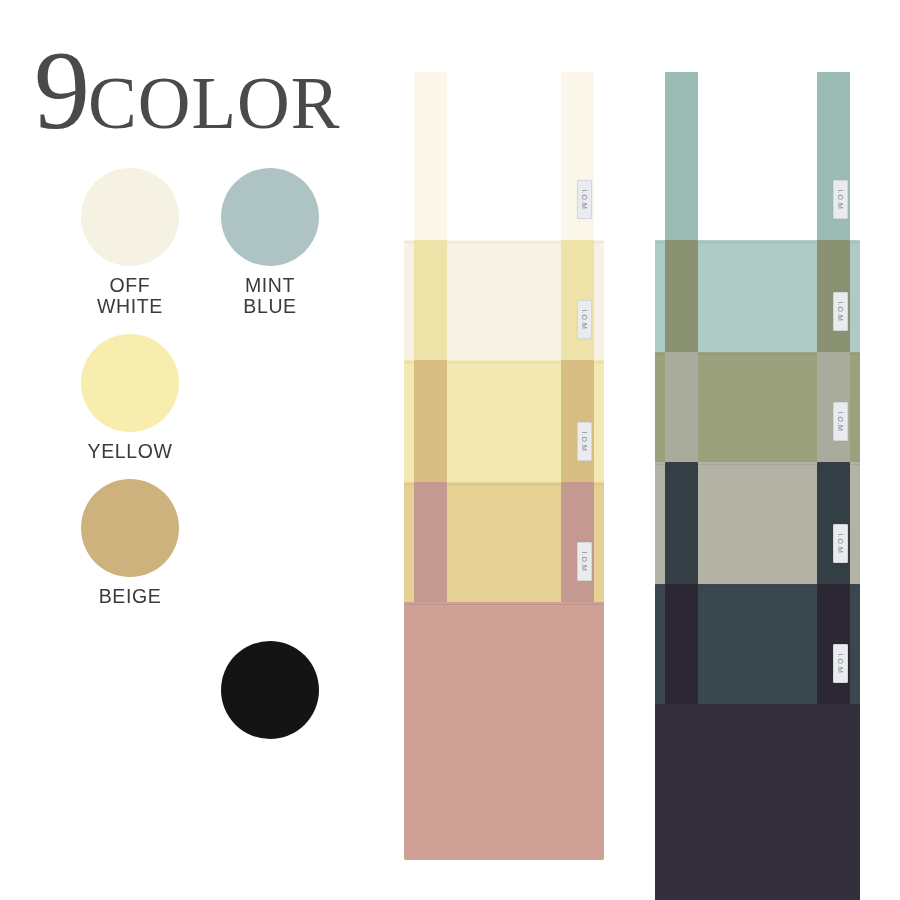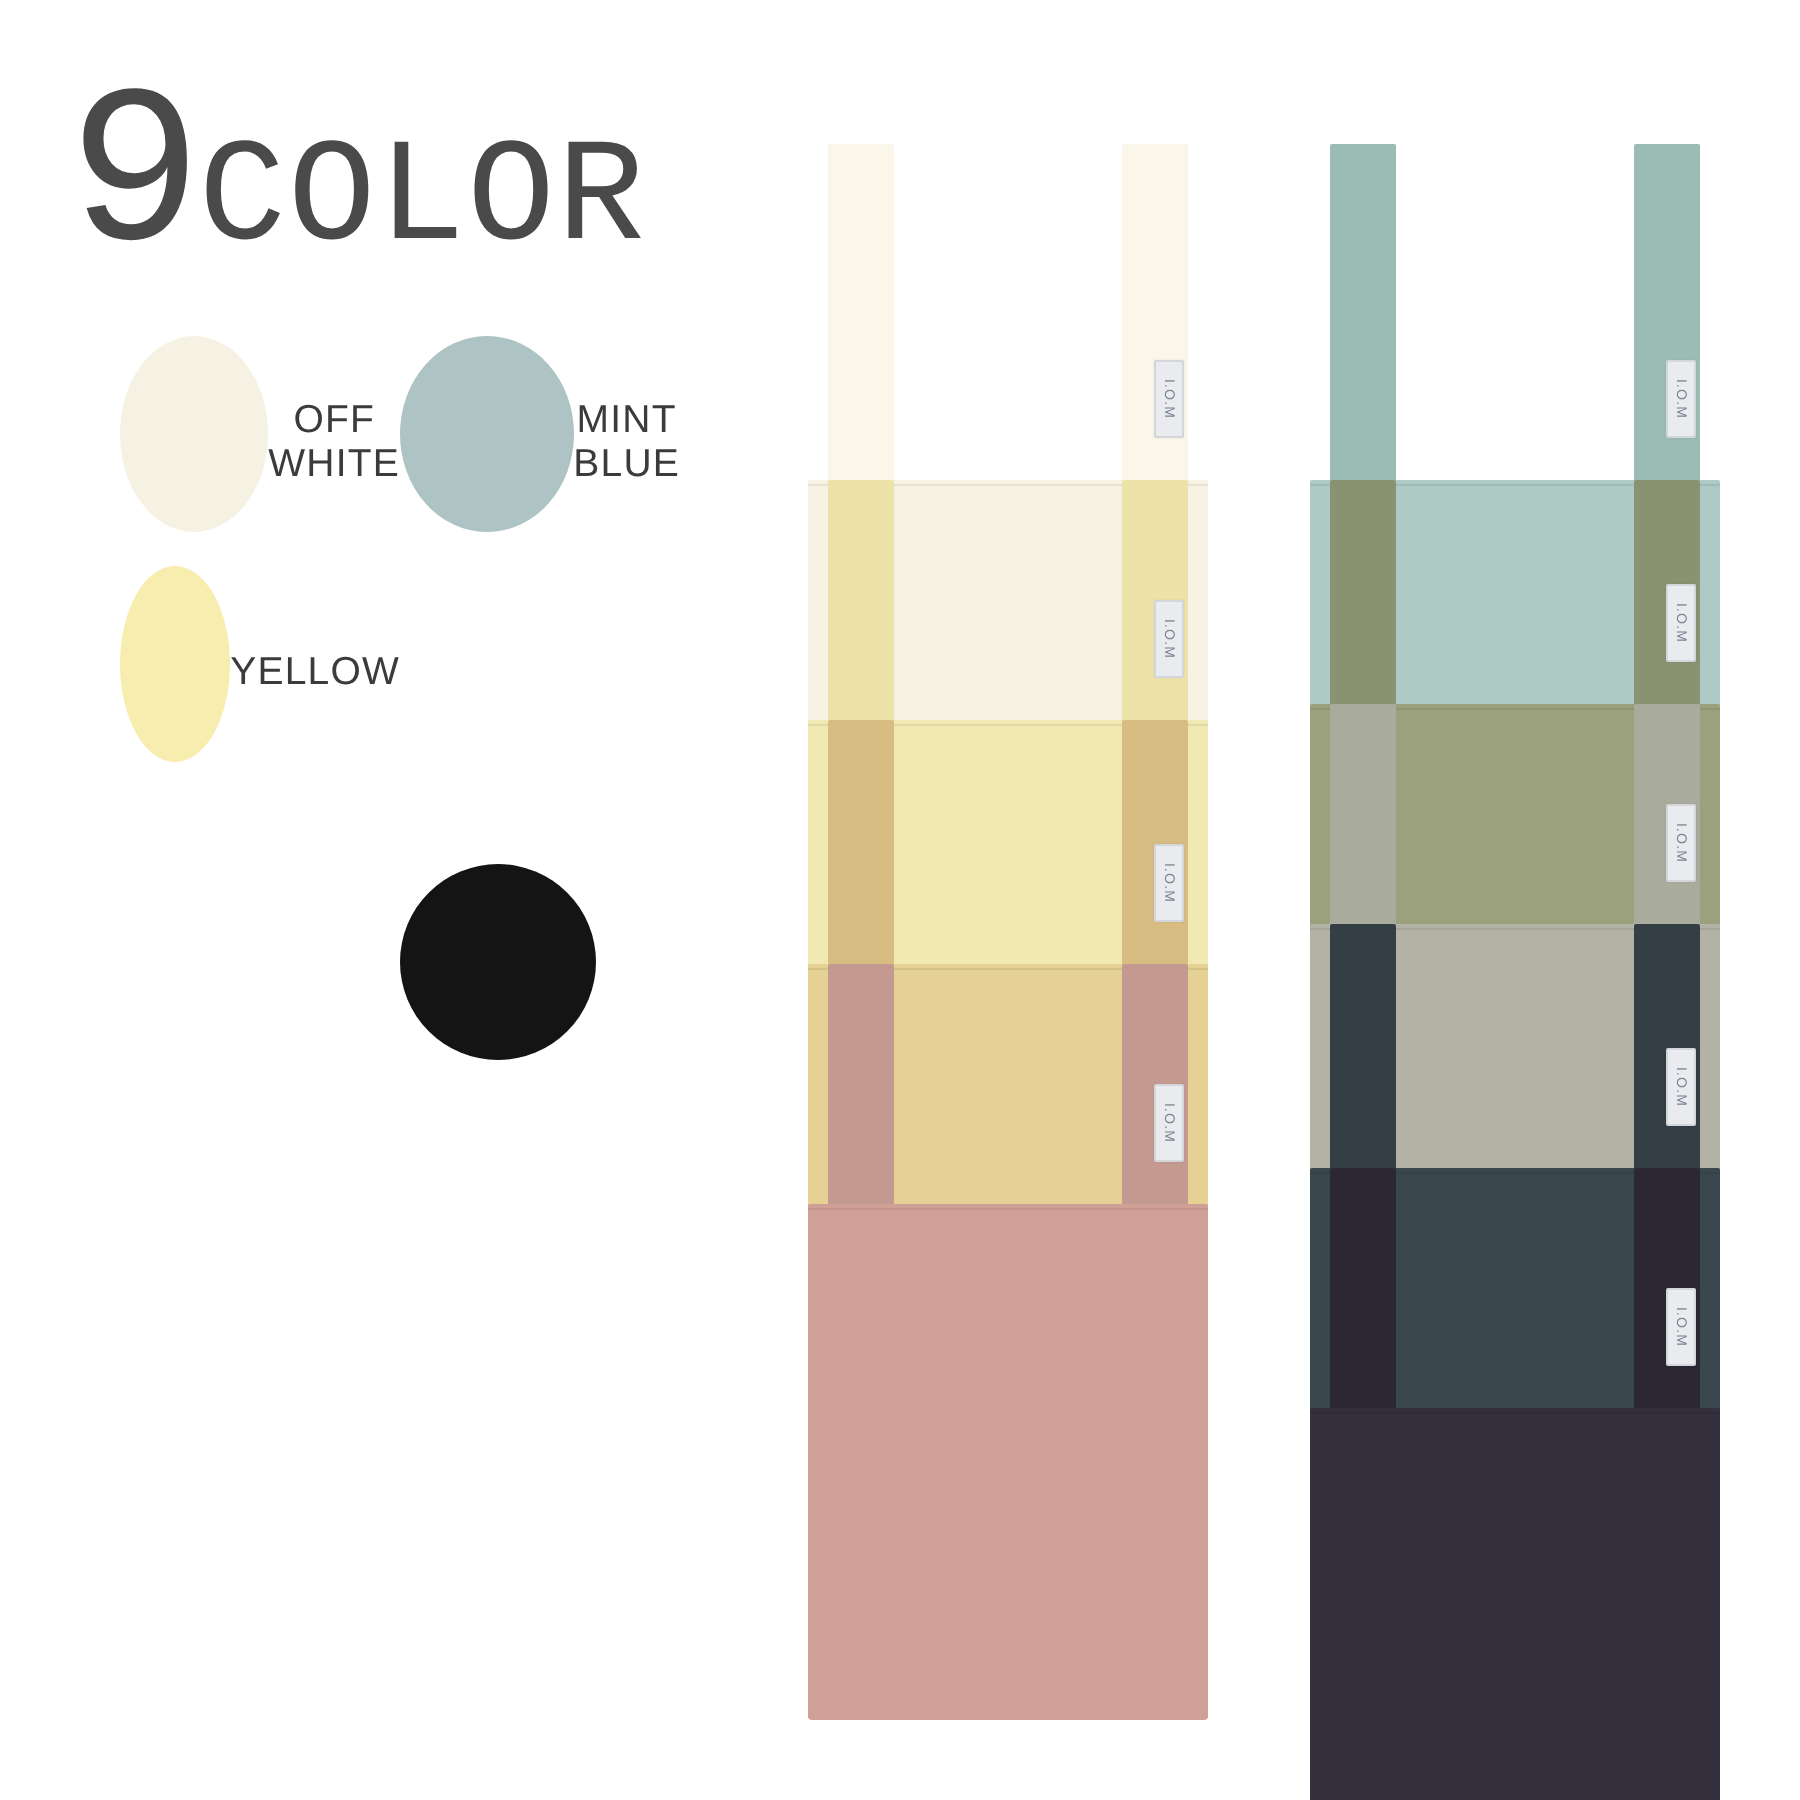--- a/index.html
+++ b/index.html
@@ -17,21 +17,21 @@
     font-family: "Liberation Sans", sans-serif;
   }
 
   
   #heading {
     position: absolute;
     left: 34px;
     top: 34px;
     width: 360px;
     height: 110px;
-    font-family: Liberation Mono, monospace;
+    font-family: Liberation Serif, serif;
     color: #4a4a4a;
     white-space: nowrap;
     line-height: 1;
   }
   #heading .num {
     font-size: 112px;
     letter-spacing: -2px;
     vertical-align: baseline;
   }
   #heading .word {
@@ -47,21 +47,21 @@
     top: 168px;
     width: 280px;
   }
   .swatch-row {
     display: flex;
     width: 280px;
   }
   .swatch-cell {
     width: 140px;
     display: flex;
-    flex-direction: row;
+    flex-direction: column;
     align-items: center;
   }
   .swatch-cell.empty { visibility: hidden; }
   .swatch-dot {
     width: 98px;
     height: 98px;
     border-radius: 50%;
   }
   .swatch-label {
     margin-top: 9px;
@@ -153,20 +153,24 @@
 BLUE</div>
         </div>
       </div>
       <div class="swatch-row">
         <div class="swatch-cell">
           <div class="swatch-dot" style="background: rgb(247, 237, 175);"></div>
           <div class="swatch-label">YELLOW</div>
         </div>
       </div>
       <div class="swatch-row">
+        <div class="swatch-cell">
+          <div class="swatch-dot" style="background: rgb(205, 178, 125);"></div>
+          <div class="swatch-label">BEIGE</div>
+        </div>
       </div>
       <div class="swatch-row">
       </div>
       <div class="swatch-row">
         <div class="swatch-cell empty">
           <div class="swatch-dot"></div>
           <div class="swatch-label"></div>
         </div>
         <div class="swatch-cell">
           <div class="swatch-dot" style="background: rgb(20, 20, 20);"></div>

